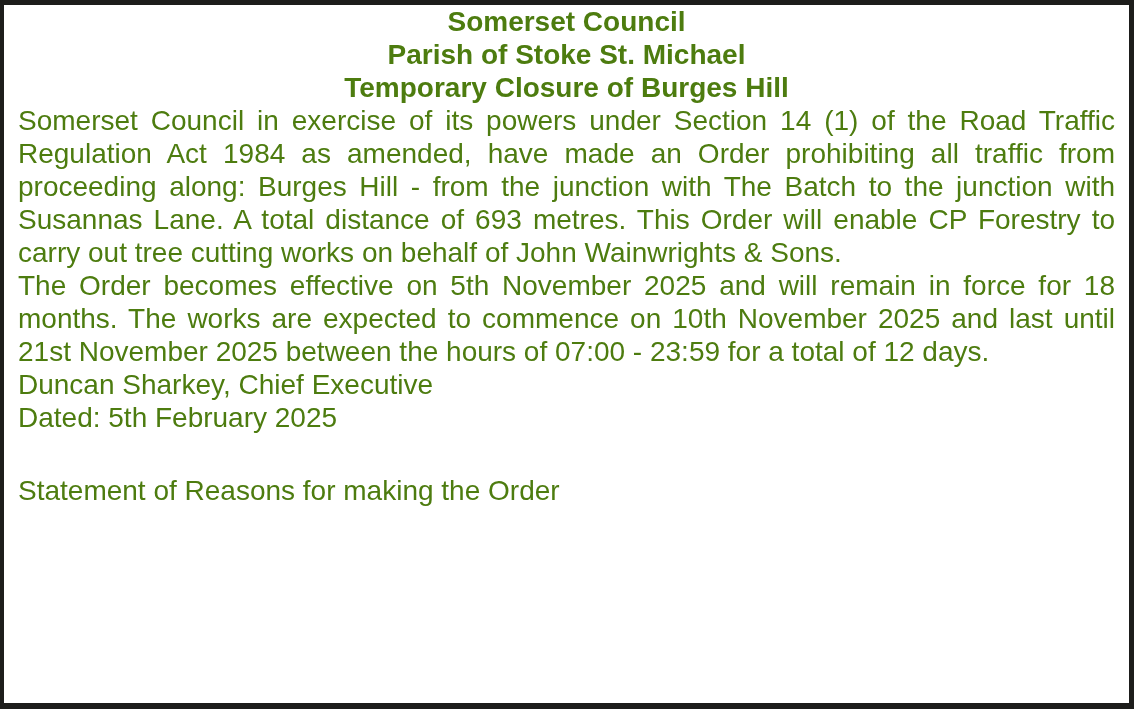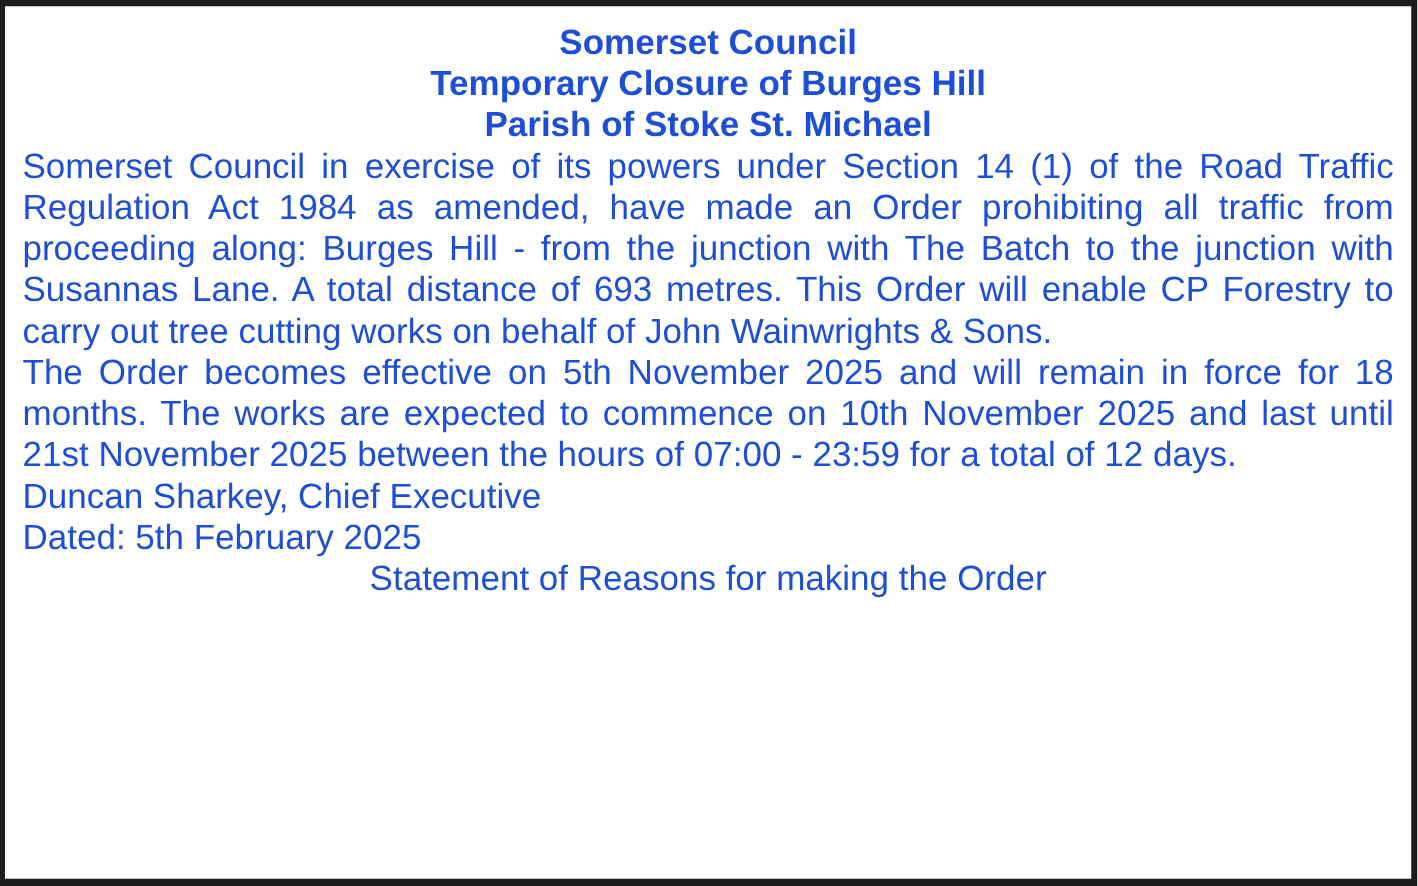--- a/index.html
+++ b/index.html
@@ -8,50 +8,51 @@
     background: #ffffff;
   }
   .notice {
     box-sizing: border-box;
     width: 1134px;
     height: 709px;
     background: #ffffff;
     border-style: solid;
     border-color: #1d1d1b;
     border-width: 5px 5px 6px 4px;
-    padding: 12px 14px 0 14px;
+    padding: 0 14px 0 14px;
     font-family: "Liberation Sans", "DejaVu Sans", sans-serif;
     font-size: 28px;
     line-height: 33px;
-    color: #1d4ed8;
+    color: #4d7c0f;
     overflow: hidden;
   }
   .title-line {
     text-align: center;
     font-weight: bold;
   }
   .para {
     margin: 0;
     text-align: justify;
     white-space: pre-wrap;
   }
   .right-line {
     text-align: left;
   }
   .center-line {
-    text-align: center;
+    text-align: left;
+    margin-top: 40px;
   }
 </style>
 </head>
 <body>
 
 <div class="notice">
   <div class="title-line">Somerset Council</div>
+  <div class="title-line">Parish of Stoke St. Michael</div>
   <div class="title-line">Temporary Closure of Burges Hill</div>
-  <div class="title-line">Parish of Stoke St. Michael</div>
 
   <p class="para">Somerset Council in exercise of its powers under Section 14 (1) of the Road Traffic Regulation Act 1984 as amended, have made an Order prohibiting all traffic from proceeding along: Burges Hill - from the junction with The Batch to the junction with Susannas Lane. A total distance of 693 metres. This Order will enable CP Forestry to carry out tree cutting works on behalf of John Wainwrights &amp; Sons.</p>
   <p class="para">The Order becomes effective on 5th November 2025 and will remain in force for 18 months. The works are expected to commence on 10th November 2025 and last until 21st November 2025 between the hours of 07:00 - 23:59 for a total of 12 days.</p>
 
   <div class="right-line">Duncan Sharkey, Chief Executive</div>
   <div class="right-line">Dated: 5th February 2025</div>
 
   <div class="center-line">Statement of Reasons for making the Order</div>
 
 </div>

